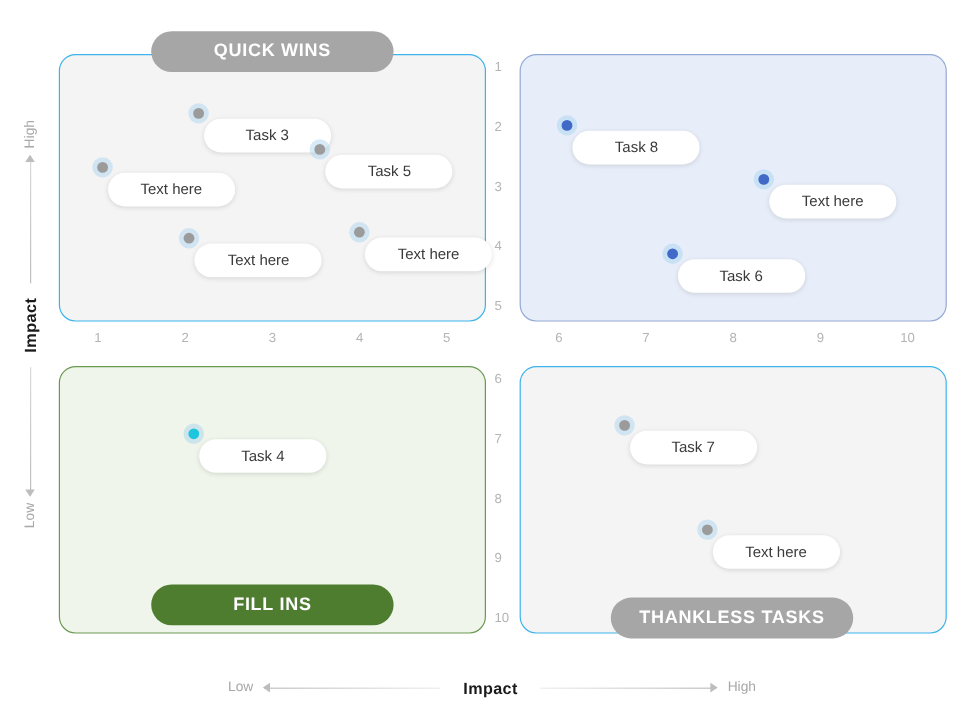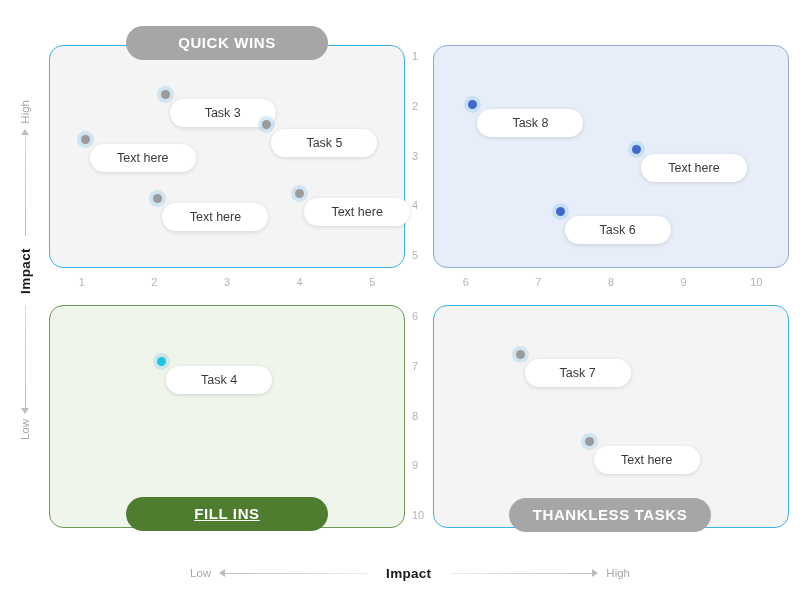--- a/index.html
+++ b/index.html
@@ -69,23 +69,22 @@
   }
   .pill-quick-wins {
     left: 126px; top: 26px; width: 202px;
     background: #a6a6a6;
   }
   .pill-major-projects {
     left: 509px; top: 26px; width: 202px;
     background: #4472c4;
   }
   .pill-fill-ins {
-    left: 126px; top: 497px; width: 202px;
+    left: 126px; top: 487px; width: 202px;
     background: #4f7d30;
-    text-decoration: underline;
   }
   .pill-thankless {
     left: 509px; top: 498px; width: 202px;
     background: #a6a6a6;
   }
 
   
   .tick {
     position: absolute;
     color: #b4b4b4;

